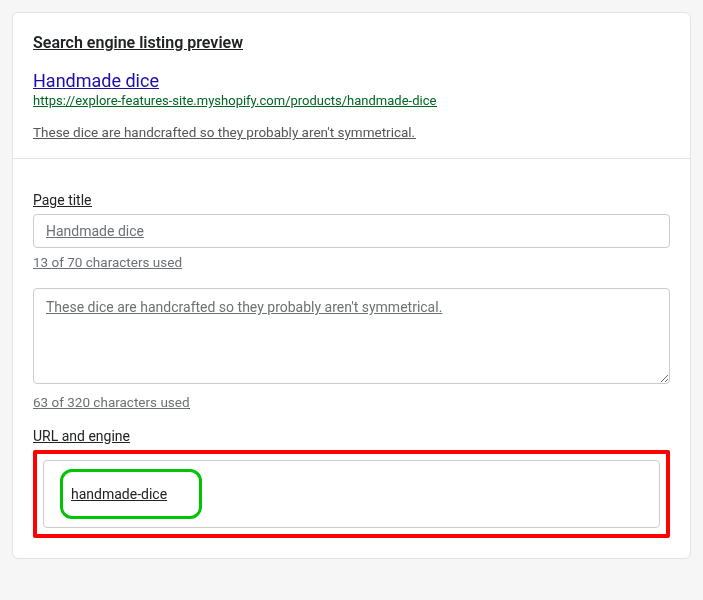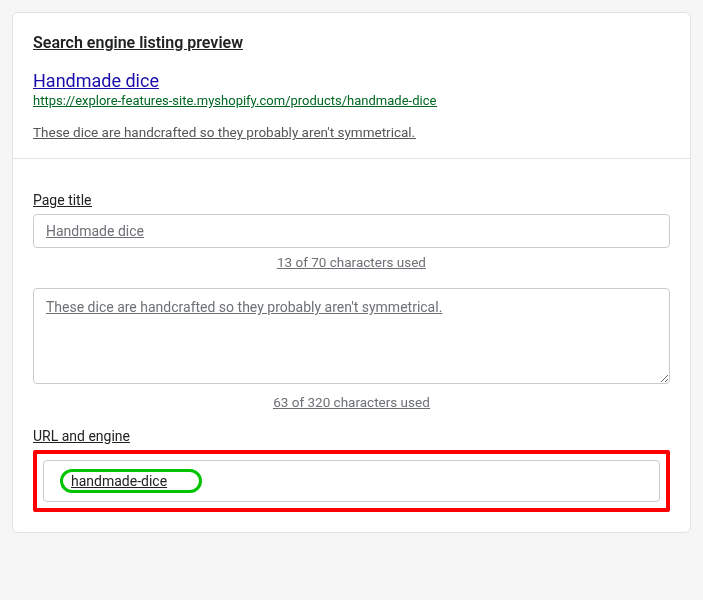--- a/index.html
+++ b/index.html
@@ -84,21 +84,20 @@
       color: #6d7175;
       background: #ffffff;
       font-family: inherit;
       resize: vertical;
       min-height: 96px;
     }
     .helper-text {
       font-size: 13.5px;
       color: #6d7175;
       margin-top: 6px;
-      text-align: center;
     }
     .url-highlight-box {
       border: 4px solid #ff0000;
       padding: 6px;
       border-radius: 2px;
       margin-top: 6px;
     }
     .url-input-wrap {
       display: flex;
       align-items: center;
@@ -110,21 +109,21 @@
       font-size: 14px;
     }
     .url-prefix {
       color: #6d7175;
       white-space: nowrap;
     }
     .url-handle-pill {
       display: inline-block;
       border: 3px solid #00c400;
       border-radius: 12px;
-      padding: 1px 8px;
+      padding: 14px 8px;
       margin-left: 4px;
     }
     .url-handle-input {
       border: none;
       outline: none;
       font-size: 14px;
       color: #202223;
       background: transparent;
       font-family: inherit;
       width: 120px;

